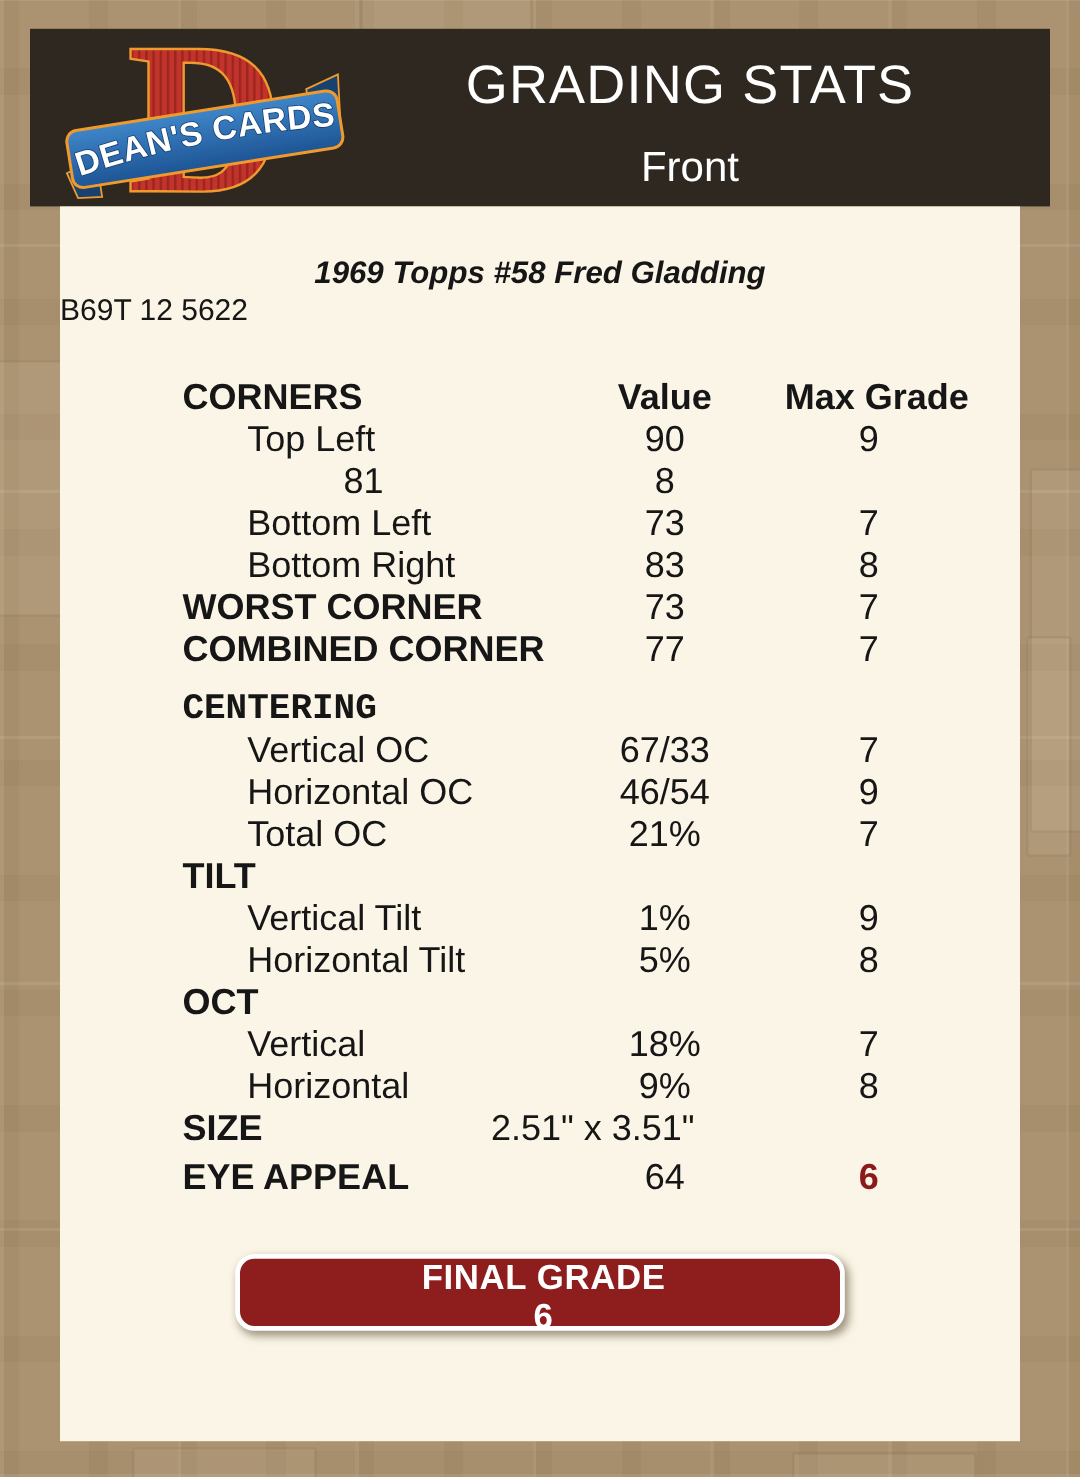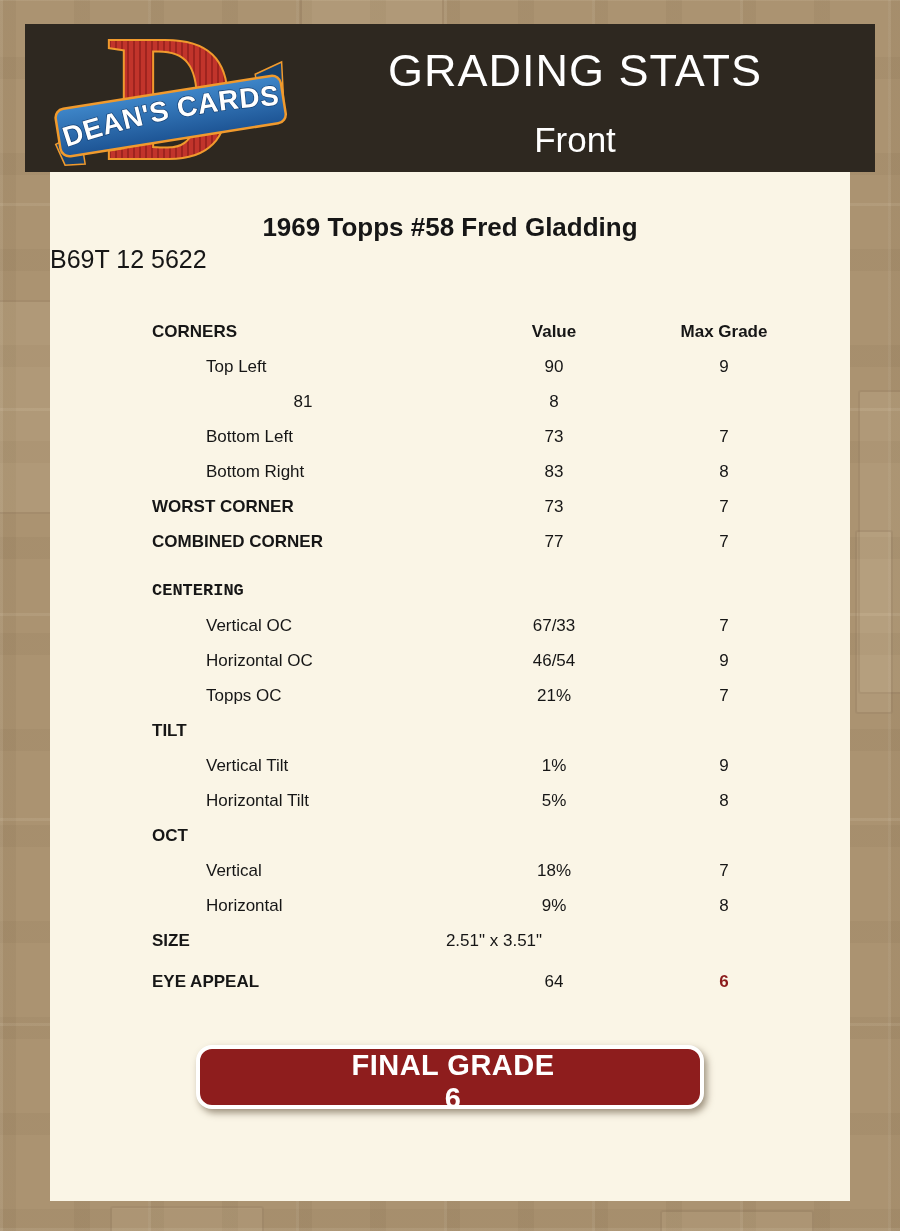--- a/index.html
+++ b/index.html
@@ -34,27 +34,27 @@
     gap:28px; color:#ffffff;
   }
   .h-title { font-size:45px; letter-spacing:1px; line-height:1.05; }
   .h-sub   { font-size:35px; line-height:1.05; }
 
   
   .card {
     position:absolute; left:50px; top:172px; width:800px; height:1029px;
     background:#faf5e6; color:#161616;
   }
-  .card-title  { margin-top:40px; height:30px; line-height:30px; text-align:center; font-size:26px; font-weight:bold; }
+  .card-title  { margin-top:40px; height:30px; line-height:30px; text-align:center; font-size:26px; font-weight:bold;font-style:italic; }
   .card-serial { height:34px; line-height:34px; text-align:left; font-size:25px; }
 
   .gtable { margin-top:38px; }
   .row {
     display:grid; grid-template-columns:302px 200px 140px;
-    padding-left:102px; height:35px; align-items:center; font-size:17px;
+    padding-left:102px; height:35px; align-items:center; font-size:30px;
   }
   .row.gap-lg { margin-top:14px;font-family:Liberation Mono, monospace; }
   .row.gap-xl { margin-top:6px; }
   .cell-label { white-space:nowrap; }
   .row.item .cell-label { padding-left:54px; }
   .row.section .cell-label,
   .row.colheader .cell-label,
   .row.colheader .cell-value,
   .row.colheader .cell-max { font-weight:bold; }
   .cell-value, .cell-max { text-align:center; white-space:nowrap; }
@@ -174,21 +174,21 @@
         <div class="cell-max">7</div>
       </div>
 
       <div class="row item">
         <div class="cell-label">Horizontal OC</div>
         <div class="cell-value">46/54</div>
         <div class="cell-max">9</div>
       </div>
 
       <div class="row item">
-        <div class="cell-label">Topps OC</div>
+        <div class="cell-label">Total OC</div>
         <div class="cell-value">21%</div>
         <div class="cell-max">7</div>
       </div>
 
       <div class="row section">
         <div class="cell-label">TILT</div>
         <div class="cell-value"></div>
         <div class="cell-max"></div>
       </div>
 

